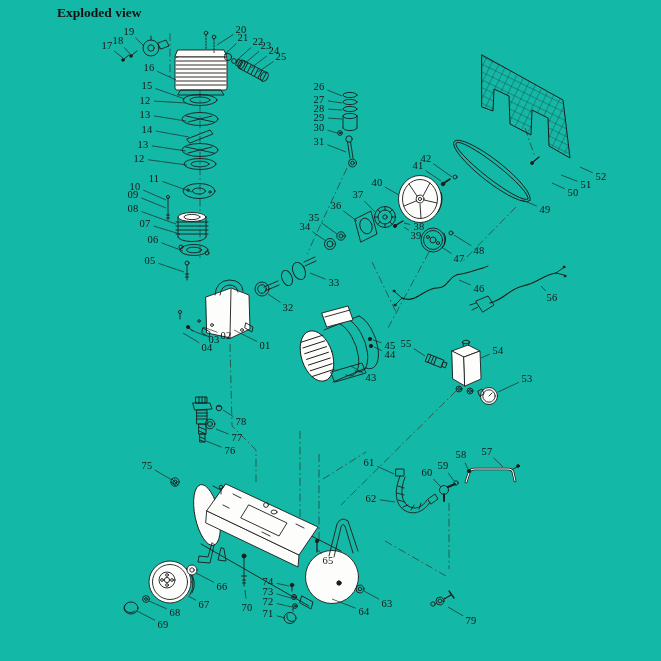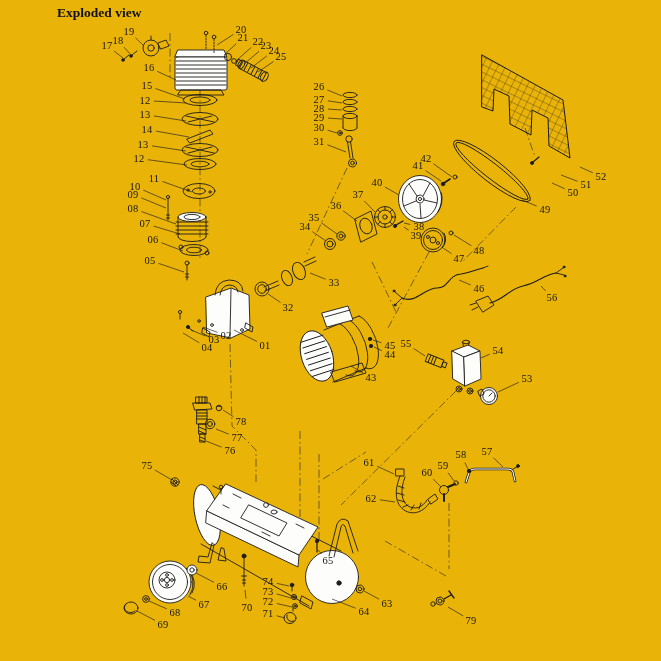--- a/index.html
+++ b/index.html
@@ -1,16 +1,16 @@
 <!DOCTYPE html>
 <html><head>
 <meta charset="utf-8">
 <style>
   html,body{margin:0;padding:0;background:#ffffff;}
-  .page{position:relative;width:661px;height:661px;background:#eab308;overflow:hidden;
+  .page{position:relative;width:661px;height:661px;background:#14b8a6;overflow:hidden;
         font-family:"Liberation Serif", serif;}
   svg{display:block}
   .title{font-family:"Liberation Serif", serif;font-weight:bold;font-size:13.5px;fill:#111;}
   .plabel{font-family:"Liberation Serif", serif;font-size:10.5px;fill:#161616;letter-spacing:.2px;}
   .ink{stroke:#1c1c1c;fill:none;stroke-width:.9;stroke-linecap:round;stroke-linejoin:round;}
   .fillw{fill:#fdfdfc;}
   .dash{stroke:#2b2b2b;stroke-width:.65;fill:none;stroke-dasharray:8 3 1.6 3;}
   .leader{stroke:#1c1c1c;stroke-width:.65;}
 </style>
 </head>

